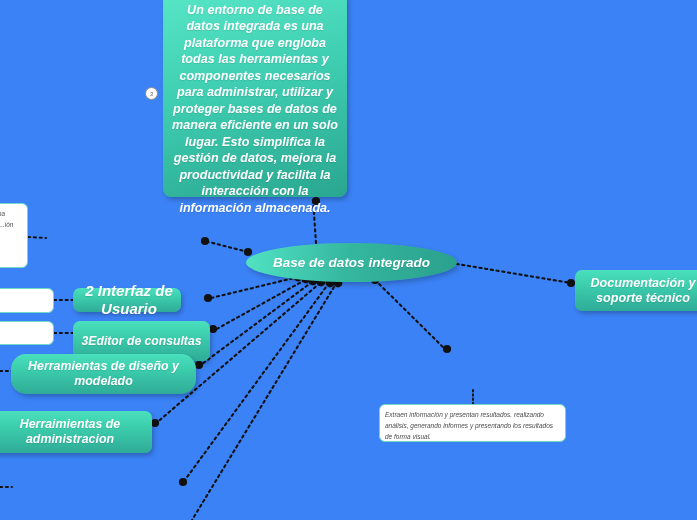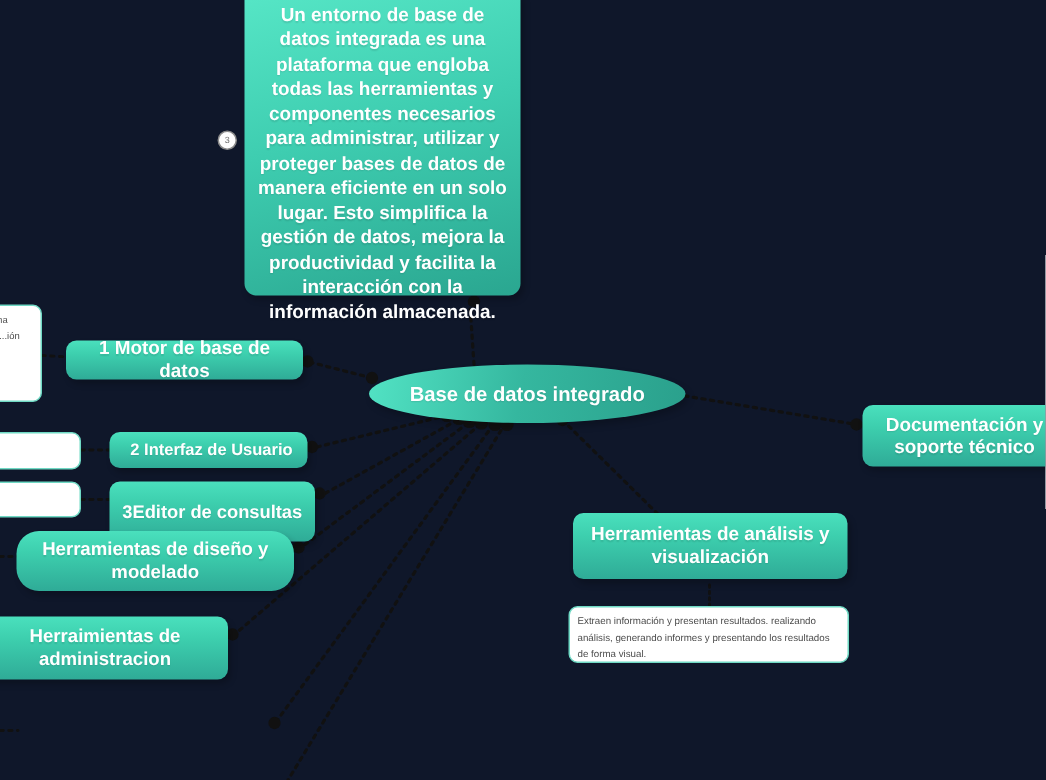--- a/index.html
+++ b/index.html
@@ -11,22 +11,23 @@
   body {
     font-family: "Liberation Sans", sans-serif;
     width: 697px;
     height: 520px;
     overflow: hidden;
   }
   #canvas {
     position: relative;
     width: 697px;
     height: 520px;
-    background: #0f172a;
+    background: #3b82f6;
     overflow: hidden;
+    font-style: italic;
   }
   #edges {
     position: absolute;
     left: 0;
     top: 0;
     width: 697px;
     height: 520px;
     pointer-events: none;
   }
 
@@ -162,44 +163,38 @@
   </div>
 
   <div class="collapse-marker" style="left:145px; top:87px;">
     <span>3</span>
   </div>
 
   <div class="node central" style="left:246px; top:243px; width:211px; height:39px;">
     <span>Base de datos integrado</span>
   </div>
 
-  <div class="node" style="left:44px; top:227px; width:158px; height:26px; font-size:12.6px;">
-    <span>1 Motor de base de datos</span>
-  </div>
-
-  <div class="node" style="left:73px; top:288px; width:132px; height:24px; font-size:11px;padding-left:12px;">
+
+  <div class="node" style="left:73px; top:288px; width:108px; height:24px; font-size:15px;padding-left:12px;">
     <span>2 Interfaz de Usuario</span>
   </div>
 
   <div class="node" style="left:73px; top:321px; width:137px; height:40px; font-size:12.2px;">
     <span>3Editor de consultas</span>
   </div>
 
   <div class="node" style="left:11px; top:354px; width:185px; height:40px; font-size:12.4px;border-radius:15px;">
     <span>Herramientas de diseño y modelado</span>
   </div>
 
   <div class="node" style="left:-12px; top:411px; width:164px; height:42px; font-size:12.4px;">
     <span>Herraimientas de administracion</span>
   </div>
 
 
-  <div class="node" style="left:382px; top:342px; width:183px; height:44px; font-size:12.6px;">
-    <span>Herramientas de análisis y visualización</span>
-  </div>
 
   <div class="node" style="left:575px; top:270px; width:136px; height:41px; font-size:12.6px;
               border-radius:7px 0 0 7px;">
     <span>Documentación y soporte técnico</span>
   </div>
 
   <div class="note" style="left:-38px; top:203px; width:66px; height:65px; font-size:6.3px; line-height:1.75;">
     <span>...onar ...ema ...SQL, ...s ...ión</span>
   </div>
 

